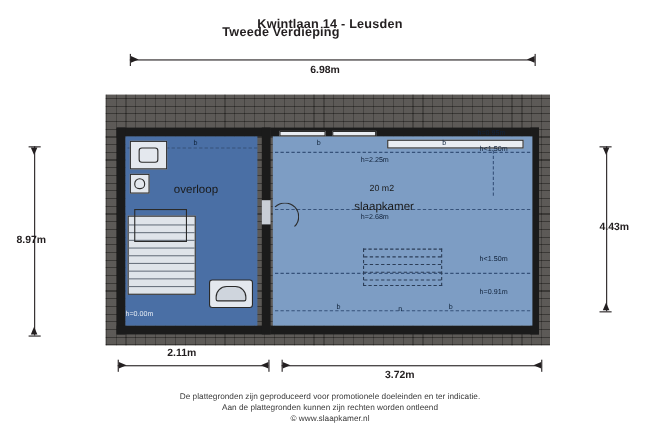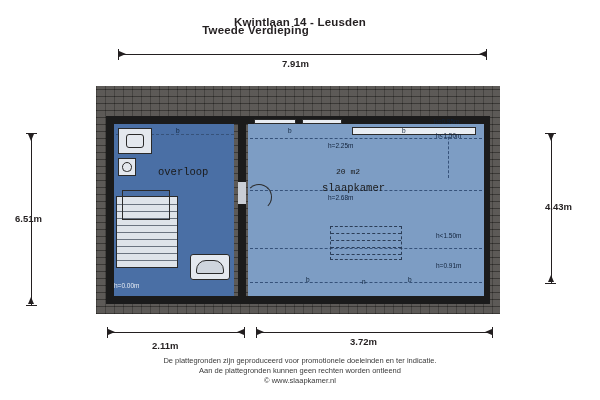--- a/index.html
+++ b/index.html
@@ -125,21 +125,20 @@
   .room-slaap {
     left: 152px; top: 38px;
     width: 236px; height: 172px;
     background: #7d9dc4;
   }
   .room-label {
     position: absolute;
     font-size: 10px;
     color: #1a1a1a;
     white-space: nowrap;
-    font-family: Liberation Mono, monospace;
   }
   .room-name {
     font-size: 10.5px;
     font-weight: normal;
   }
   .tiny {
     position: absolute;
     font-size: 6.5px;
     color: #10243b;
     white-space: nowrap;
@@ -213,42 +212,42 @@
 <body>
 
 <div class="title">Kwintlaan 14 - Leusden</div>
 <div class="subtitle">Tweede Verdieping</div>
 
 <div class="cap-v" style="left:118px; top:49px;"></div>
 <div class="cap-v" style="left:486px; top:49px;"></div>
 <div class="dim-h" style="left:118px; top:54px; width:368px;"></div>
 <div class="arrow arr-right" style="left:119px; top:51px;"></div>
 <div class="arrow arr-left" style="left:479px; top:51px;"></div>
-<div class="dim-label" style="left:282px; top:58px;">7.91m</div>
+<div class="dim-label" style="left:282px; top:58px;">6.98m</div>
 
 <div class="cap-h" style="left:26px; top:133px;"></div>
 <div class="cap-h" style="left:26px; top:305px;"></div>
 <div class="dim-v" style="left:31px; top:133px; height:172px;"></div>
 <div class="arrow arr-down" style="left:28px; top:134px;"></div>
 <div class="arrow arr-up" style="left:28px; top:297px;"></div>
-<div class="dim-label" style="left:15px; top:213px;">6.51m</div>
+<div class="dim-label" style="left:15px; top:213px;">8.97m</div>
 
 <div class="cap-h" style="left:545px; top:133px;"></div>
 <div class="cap-h" style="left:545px; top:283px;"></div>
 <div class="dim-v" style="left:551px; top:133px; height:150px;"></div>
 <div class="arrow arr-down" style="left:548px; top:134px;"></div>
 <div class="arrow arr-up" style="left:548px; top:275px;"></div>
 <div class="dim-label" style="left:545px; top:201px;">4.43m</div>
 
 <div class="cap-v" style="left:107px; top:327px;"></div>
 <div class="cap-v" style="left:244px; top:327px;"></div>
 <div class="dim-h" style="left:107px; top:332px; width:137px;"></div>
 <div class="arrow arr-right" style="left:108px; top:329px;"></div>
 <div class="arrow arr-left" style="left:237px; top:329px;"></div>
-<div class="dim-label" style="left:152px; top:340px;">2.11m</div>
+<div class="dim-label" style="left:152px; top:316px;">2.11m</div>
 
 <div class="cap-v" style="left:256px; top:327px;"></div>
 <div class="cap-v" style="left:492px; top:327px;"></div>
 <div class="dim-h" style="left:256px; top:332px; width:236px;"></div>
 <div class="arrow arr-right" style="left:257px; top:329px;"></div>
 <div class="arrow arr-left" style="left:485px; top:329px;"></div>
 <div class="dim-label" style="left:350px; top:336px;">3.72m</div>
 
 <div id="plan">
 
@@ -324,14 +323,14 @@
   <div class="tiny" style="left:80px; top:41px;">b</div>
   <div class="tiny" style="left:192px; top:41px;">b</div>
   <div class="tiny" style="left:306px; top:41px;">b</div>
   <div class="tiny" style="left:210px; top:190px;">b</div>
   <div class="tiny" style="left:312px; top:190px;">b</div>
   <div class="tiny" style="left:266px; top:192px;">n</div>
 
 </div>
 
 <div class="footer" style="top:356px;">De plattegronden zijn geproduceerd voor promotionele doeleinden en ter indicatie.</div>
-<div class="footer" style="top:366px;">Aan de plattegronden kunnen geen rechten worden ontleend</div>
+<div class="footer" style="top:366px;">Aan de plattegronden kunnen zijn rechten worden ontleend</div>
 <div class="footer" style="top:376px;">© www.slaapkamer.nl</div>
 
 </body></html>

